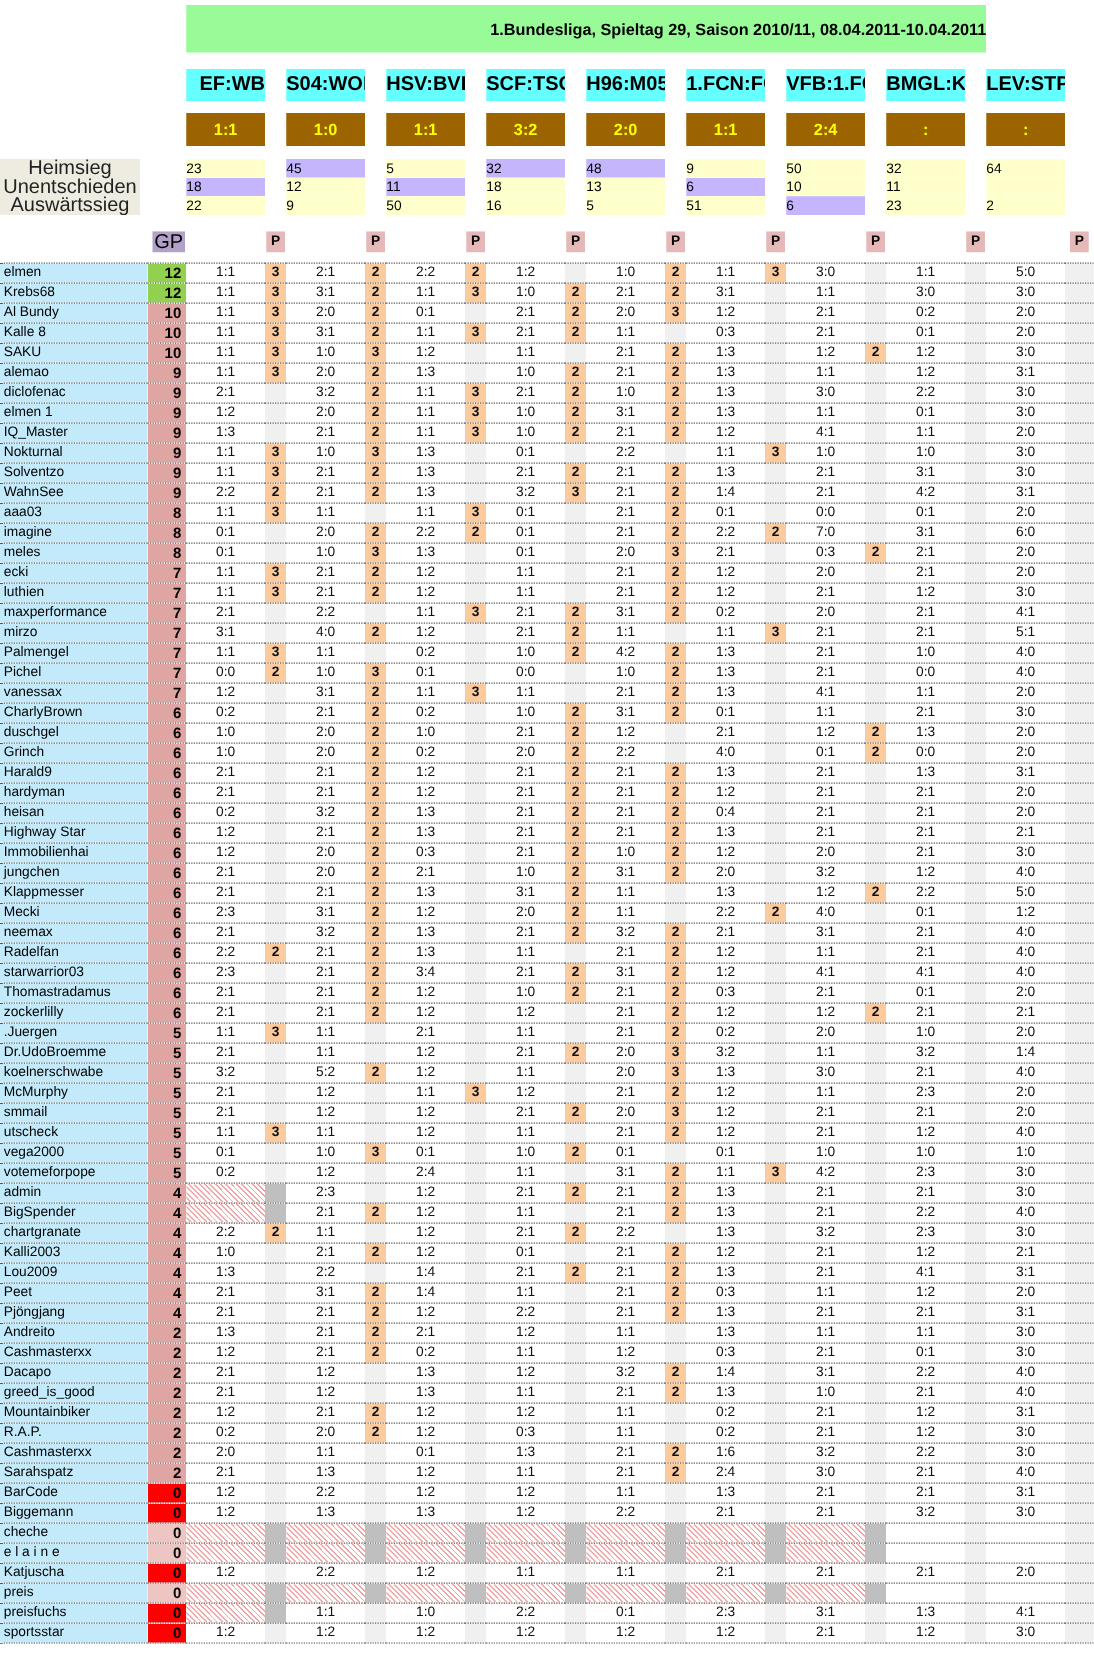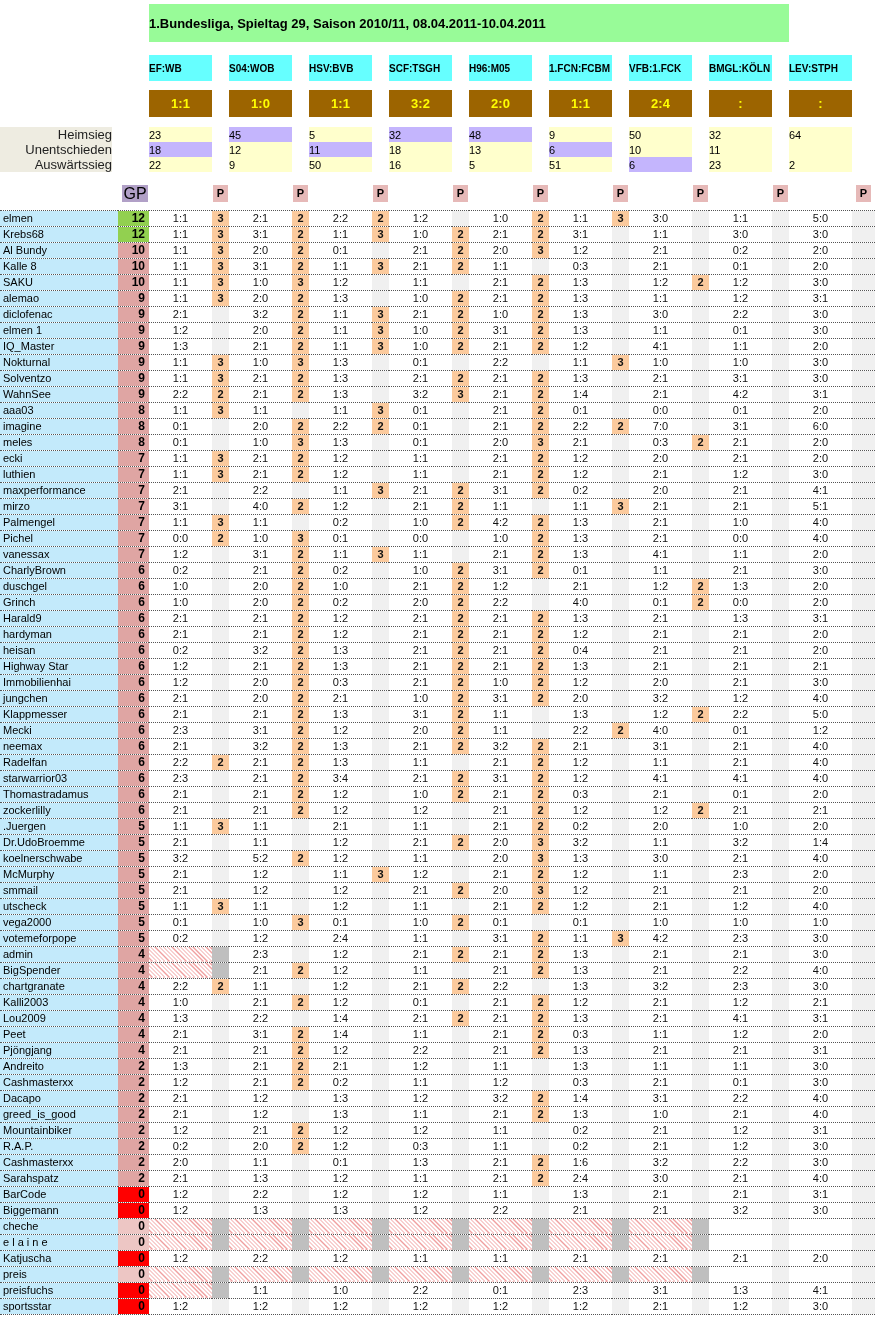--- a/index.html
+++ b/index.html
@@ -1,24 +1,24 @@
 <!DOCTYPE html>
 <html><head>
 <meta charset="utf-8">
 <style>
   html,body{margin:0;padding:0;background:#fff;color:#000;font-family:"Liberation Sans",sans-serif;}
   table{border-collapse:collapse;table-layout:fixed;width:875px;margin-top:4px;}
   td{padding:0;font-size:11px;white-space:nowrap;overflow:hidden;vertical-align:middle;}
-  .titlecell{background:#98FB98;text-align:left;font-size:13px;font-weight:bold;height:38px;}
-  td.mh{background:#66FFFF;text-align:left;font-weight:bold;font-size:10px;height:26px;}
+  .titlecell{background:#98FB98;text-align:right;font-size:13px;font-weight:bold;height:38px;}
+  td.mh{background:#66FFFF;text-align:right;font-weight:bold;font-size:16px;height:26px;}
   td.res{background:#9C6400;color:#FFFF00;text-align:center;font-weight:bold;font-size:13px;height:27px;}
   td.stat{background:#FFFFCC;text-align:left;height:15px;}
   td.stat.hi{background:#c4b5fd;}
   .statlabelbox{width:112px;height:45px;background:#EEECE1;color:#222;}
-  .statlabelbox div{height:15px;line-height:15px;text-align:right;font-size:13px;}
+  .statlabelbox div{height:15px;line-height:15px;text-align:center;font-size:16px;}
   .gpbox{width:26px;height:17px;line-height:17px;background:#B1A0C7;text-align:center;font-size:16px;margin-left:auto;margin-right:1px;}
   .pbox{width:15px;height:17px;line-height:17px;background:#E6B9B8;font-weight:bold;text-align:center;font-size:11px;margin:0 auto;}
   tr.datarow td{border-bottom:1px dotted #555;height:15px;line-height:15px;}
   tr.datarow.first td{border-top:1px dotted #555;}
   td.name{background:#C3EAFB;padding-left:3px;text-align:left;}
   td.gp{font-weight:bold;text-align:right;padding-right:4px;font-size:12px;}
   td.gp.g{background:#92D050;}
   td.gp.r{background:#DFA5A3;}
   td.gp.lr{background:#EDC6C4;}
   td.gp.rd{background:#FF0000;}

